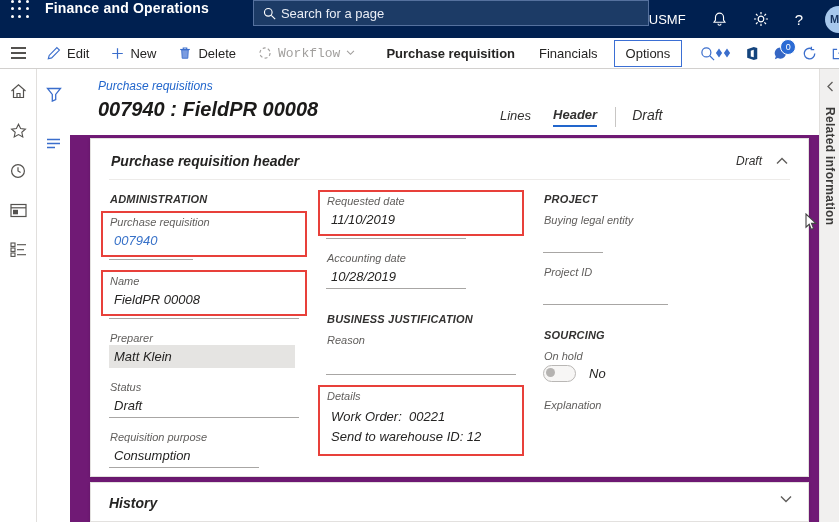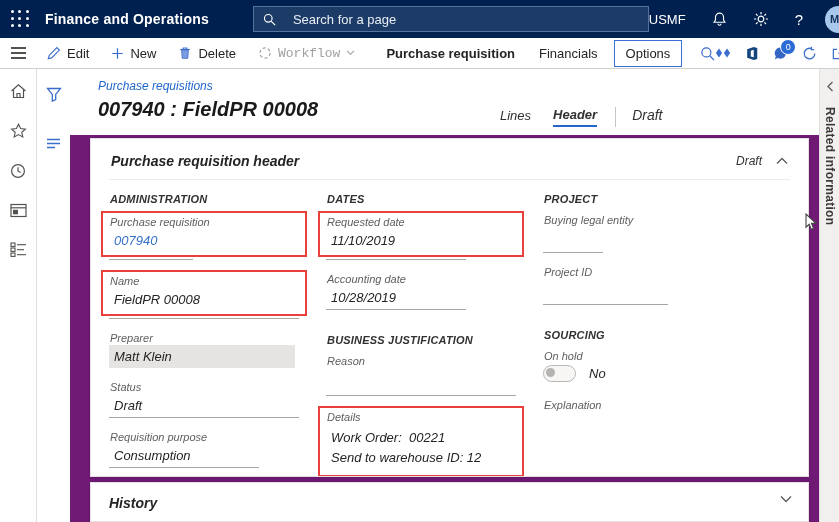--- a/index.html
+++ b/index.html
@@ -2,27 +2,27 @@
 <html><head>
 <meta charset="utf-8">
 <style>
   html,body{margin:0;padding:0;}
   body{width:839px;height:522px;overflow:hidden;background:#fff;
        font-family:"Liberation Sans",sans-serif;position:relative;
        -webkit-font-smoothing:antialiased;}
   .stage{width:839px;height:522px;position:relative;display:flex;flex-direction:column;}
 
   
-  .topbar{height:38px;background:#002050;display:flex;align-items:center;color:#fff;flex:0 0 38px;}
+  .topbar{height:38px;background:#002050;display:flex;color:#fff;flex:0 0 38px;}
   .waffle{width:19px;height:19px;display:grid;grid-template-columns:repeat(3,1fr);grid-template-rows:repeat(3,1fr);
           gap:3px;margin:0 15px 0 11px;cursor:pointer;}
   .waffle i{width:3px;height:3px;background:#fff;border-radius:50%;}
   .app-title{font-weight:bold;font-size:14px;letter-spacing:.2px;white-space:nowrap;}
   .search-box{margin-left:44px;width:376px;height:24px;background:#1c3b66;border:1px solid #55719e;
-              display:flex;align-items:center;padding:0 9px;gap:17px;font-size:13px;color:#e9edf5;}
+              display:flex;align-items:center;padding:0 9px;gap:5px;font-size:13px;color:#e9edf5;}
   .topbar-right{margin-left:auto;display:flex;align-items:center;}
   .company{font-size:13px;margin-right:26px;}
   .tb-ic{margin-right:26px;display:flex;align-items:center;cursor:pointer;}
   .help{font-size:15px;margin-right:22px;cursor:pointer;}
   .avatar{width:27px;height:27px;border-radius:50%;background:#a7c8ec;color:#16325c;font-size:11px;
           font-weight:bold;display:flex;align-items:center;justify-content:center;margin-right:-13px;flex:0 0 27px;}
 
   
   .actionpane{height:30px;background:#fff;border-bottom:1px solid #d2d0ce;display:flex;align-items:center;flex:0 0 30px;}
   .burger{display:flex;flex-direction:column;gap:3px;margin:0 10px 0 11px;cursor:pointer;}
@@ -343,21 +343,20 @@
               <div class="f-value">Draft</div>
             </div>
 
             <div class="field">
               <div class="f-label">Requisition purpose</div>
               <div class="f-value w150">Consumption</div>
             </div>
           </div>
 
           <div class="col">
-            <div class="group-heading">DATES</div>
 
             <div class="field">
               <div class="hlbox">
                 <div class="f-label">Requested date</div>
                 <div class="f-value noline">11/10/2019</div>
               </div>
               <div class="f-underline w140"></div>
             </div>
 
             <div class="field">

